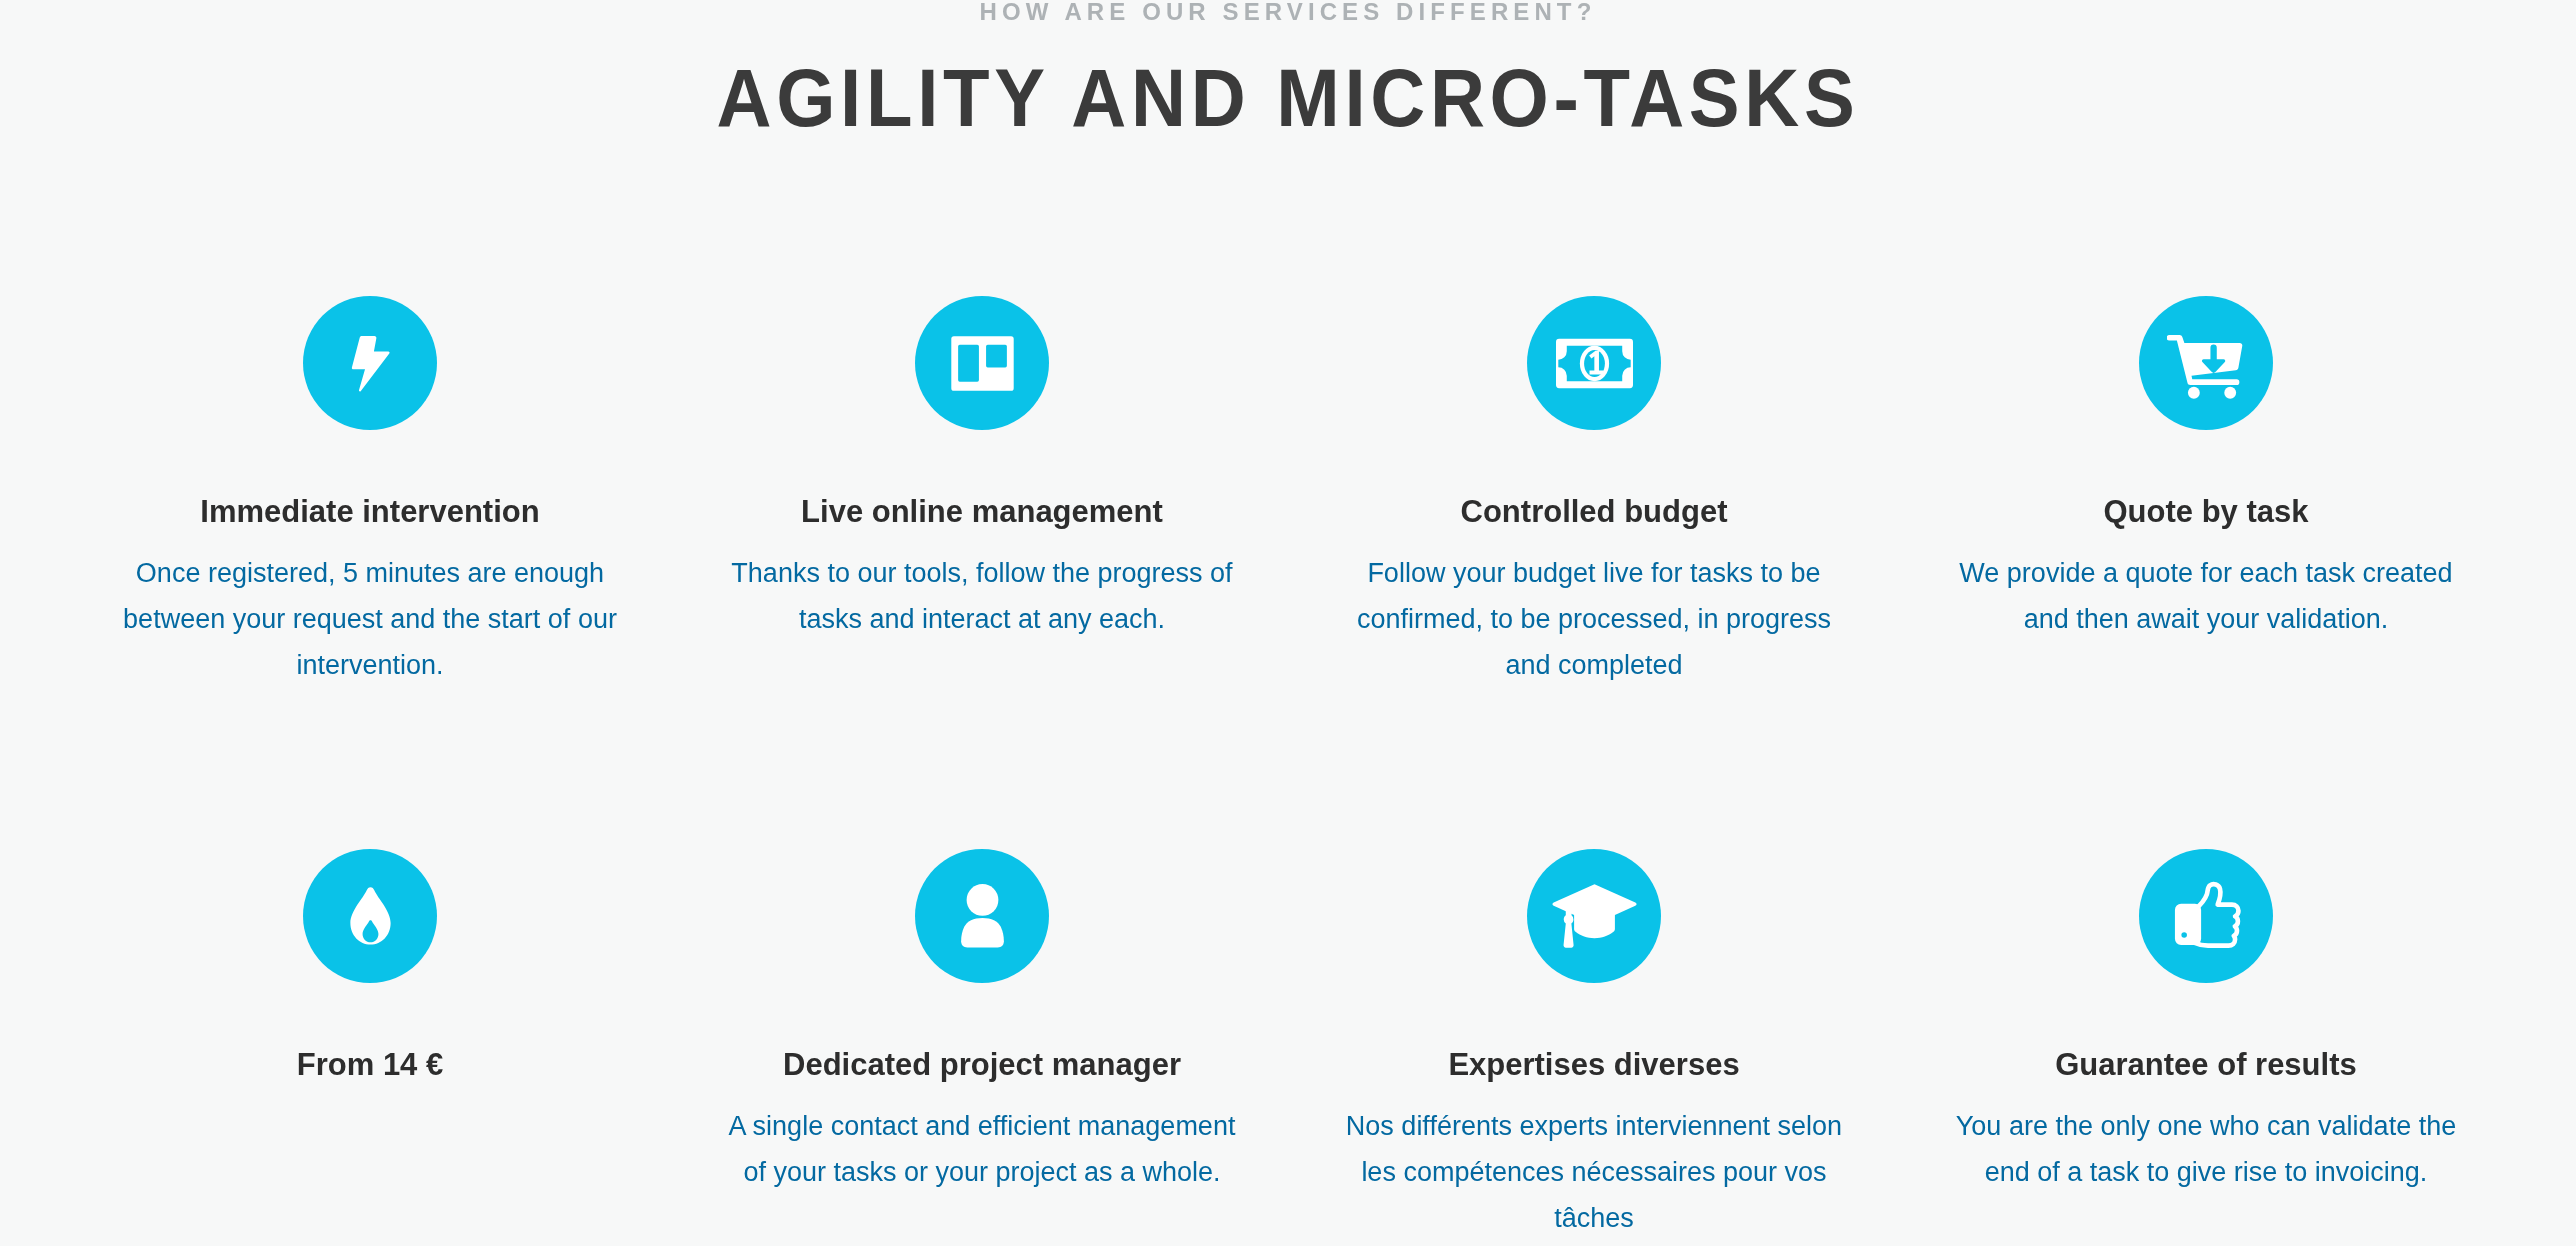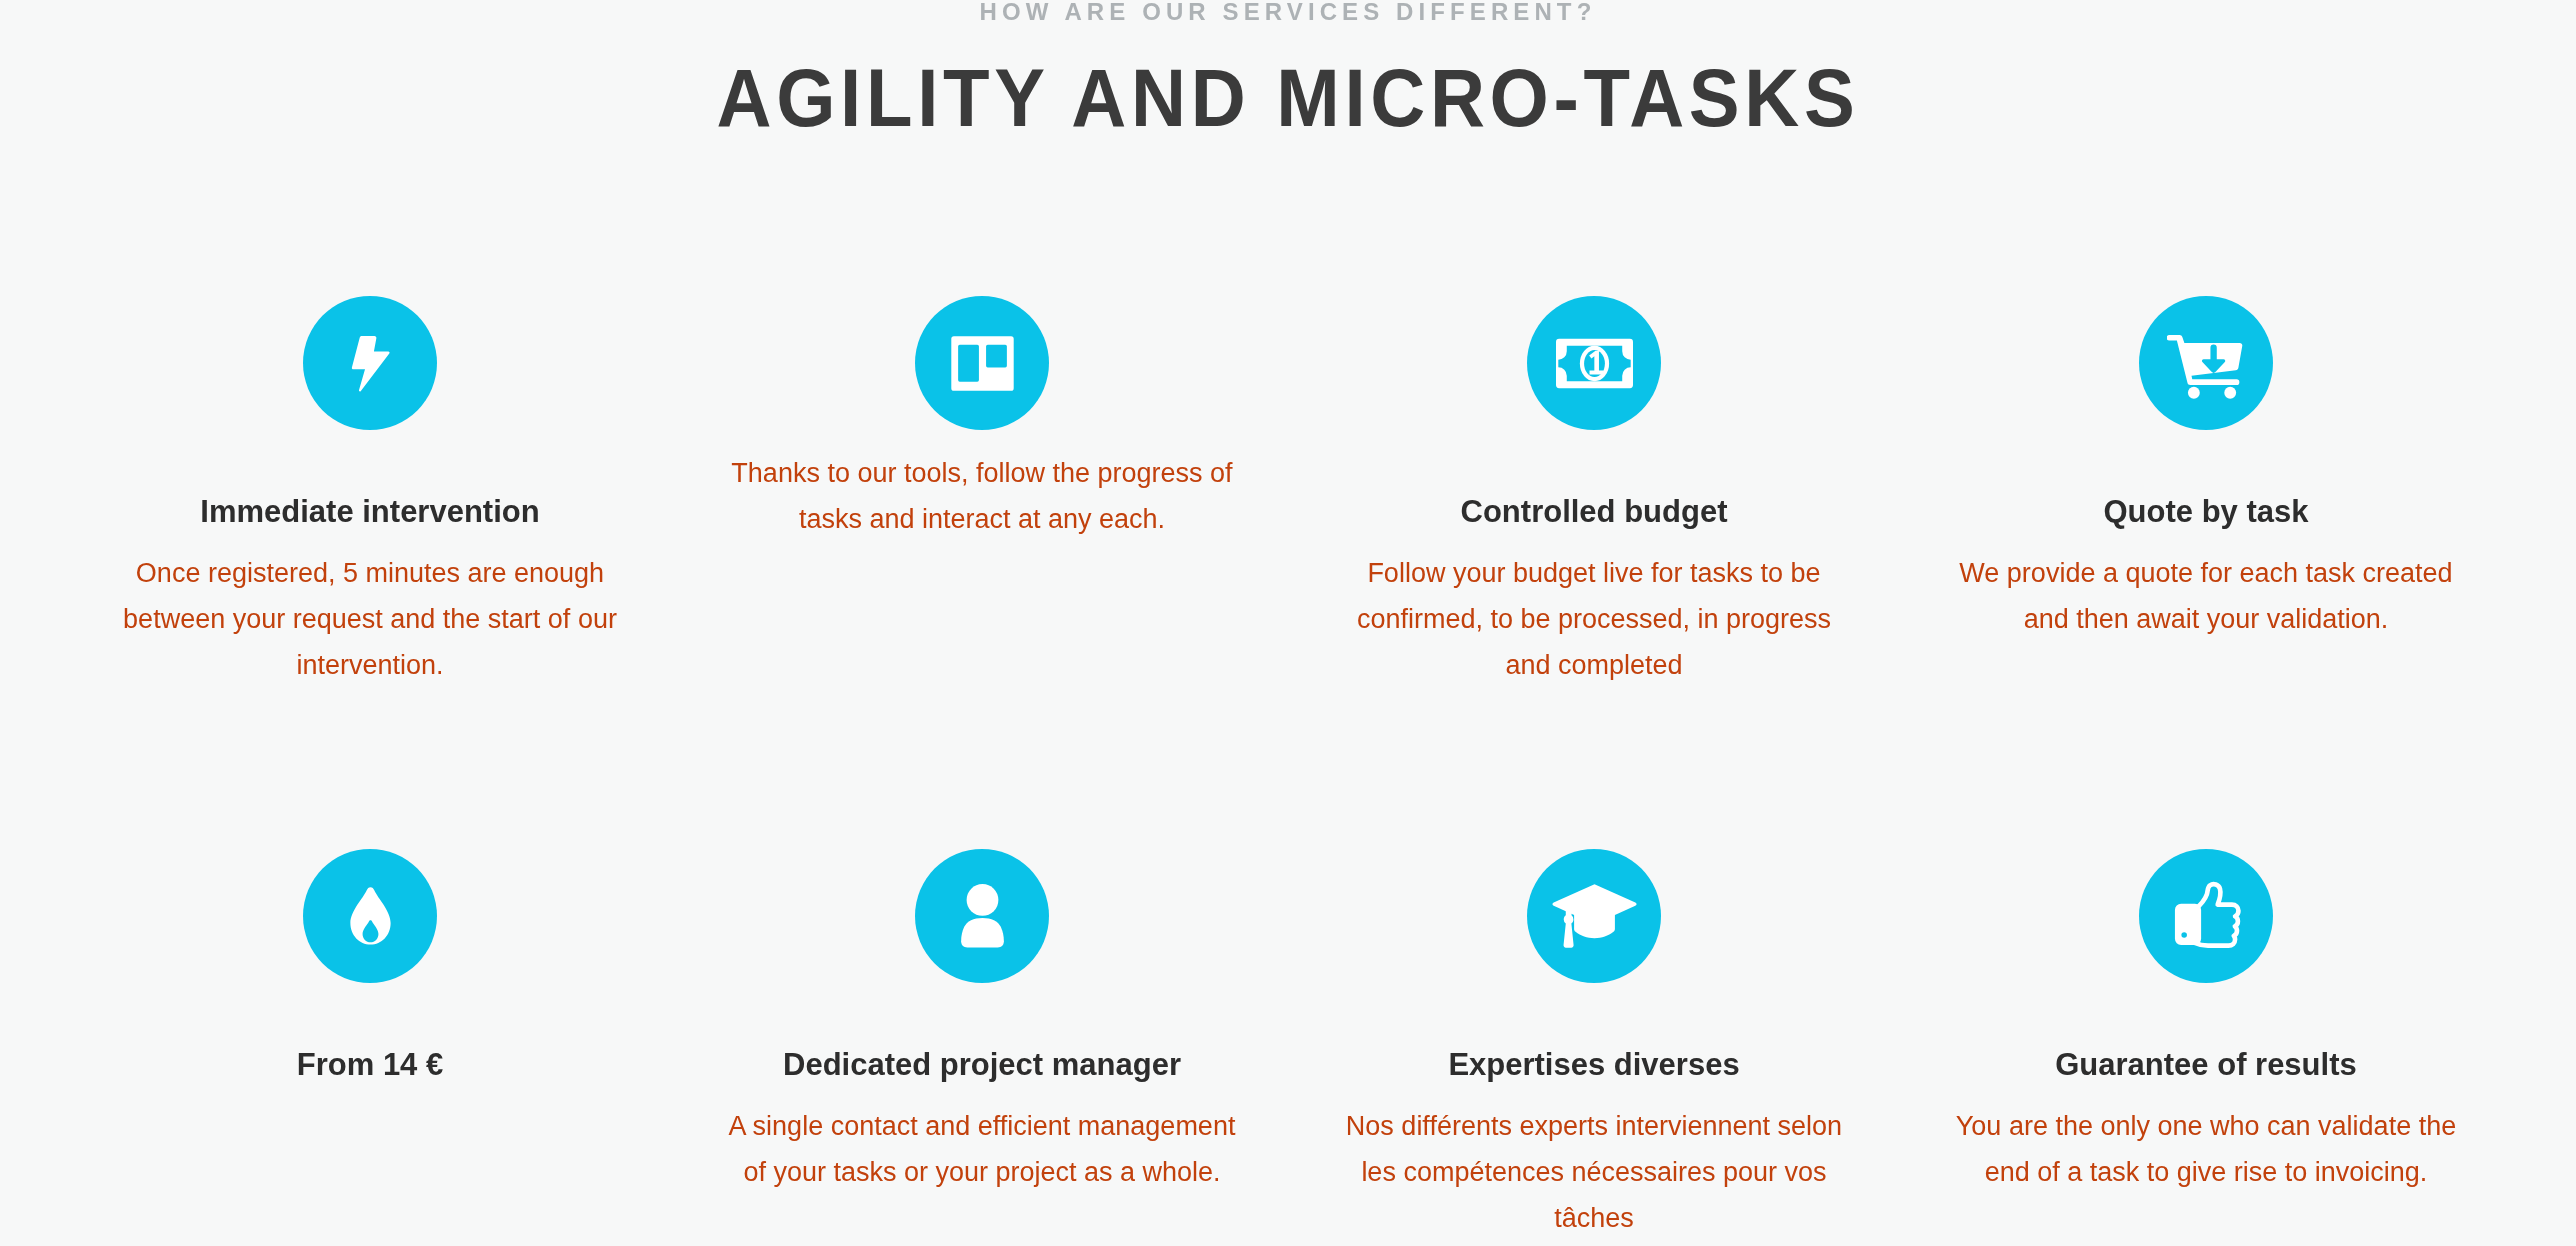--- a/index.html
+++ b/index.html
@@ -78,21 +78,21 @@
     font-size:31px;
     font-weight:700;
     color:#2d2d2d;
     text-align:center;
     line-height:1.2;
     white-space:nowrap;
   }
   .card-text {
     margin-top:20px;
     font-size:27px;
-    color:#c2410c;
+    color:#0369a1;
     text-align:center;
     line-height:46px;
     max-width:513px;
   }
 </style>
 </head>
 <body>
 
 <div class="page">
 
@@ -112,20 +112,21 @@
     </div>
 
     <div class="card">
       <div class="circle board">
         <svg viewBox="0 0 100 100" aria-hidden="true">
           <path d="M6 8 h88 a4 4 0 0 1 4 4 v76 a4 4 0 0 1 -4 4 H6 a4 4 0 0 1 -4 -4 V12 a4 4 0 0 1 4 -4 Z
                    M15 21 h27 a2.5 2.5 0 0 1 2.5 2.5 v52 a2.5 2.5 0 0 1 -2.5 2.5 H15 a2.5 2.5 0 0 1 -2.5 -2.5 V23.5 A2.5 2.5 0 0 1 15 21 Z
                    M58 21 h27 a2.5 2.5 0 0 1 2.5 2.5 v30 a2.5 2.5 0 0 1 -2.5 2.5 H58 a2.5 2.5 0 0 1 -2.5 -2.5 V23.5 A2.5 2.5 0 0 1 58 21 Z" fill-rule="evenodd"></path>
         </svg>
       </div>
+      <div class="card-title">Live online management</div>
       <div class="card-text">Thanks to our tools, follow the progress of tasks and interact at any each.</div>
     </div>
 
     <div class="card">
       <div class="circle money">
         <svg viewBox="0 0 100 100" aria-hidden="true">
           <path d="M4 18 h92 a4 4 0 0 1 4 4 v56 a4 4 0 0 1 -4 4 H4 a4 4 0 0 1 -4 -4 V22 a4 4 0 0 1 4 -4 Z
                    M14 27 v7 a11 11 0 0 1 -11 11 h-0 v10 h0 a11 11 0 0 1 11 11 v7 h72 v-7 a11 11 0 0 1 11 -11 v-10 a11 11 0 0 1 -11 -11 v-7 Z" fill-rule="evenodd"></path>
           <ellipse cx="50" cy="50" rx="19" ry="23" fill="#ffffff"></ellipse>
           <ellipse cx="50" cy="50" rx="13.5" ry="17.5" fill="#0ac2e8"></ellipse>

